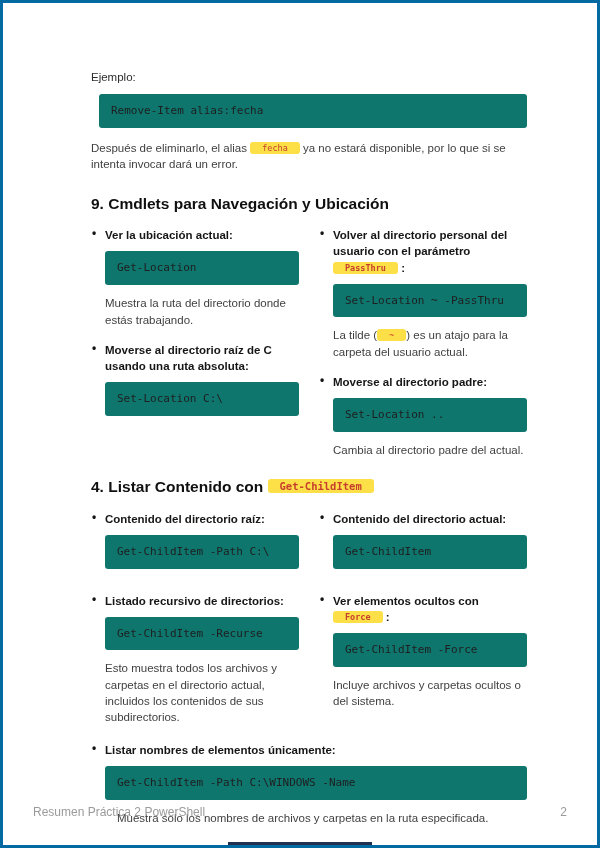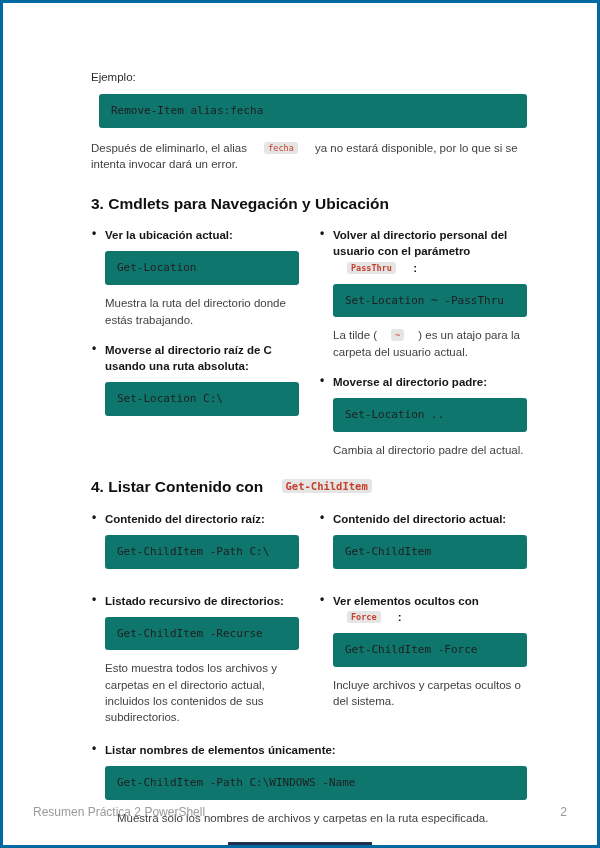--- a/index.html
+++ b/index.html
@@ -18,21 +18,21 @@
 
   .code-block {
     background:#0f766e; border-radius:3px; padding:10px 12px;
     font-family:"DejaVu Sans Mono", monospace; font-size:11px; line-height:1.25;
     color:#1e1e1e; white-space:pre; overflow:hidden;
   }
   .indent-sm { margin-left:8px; }
 
   .inline-code {
     font-family:"DejaVu Sans Mono", monospace; font-size:8.5px; color:#c7402d;
-    background:#e5e5e5; padding:1px 4px; border-radius:3px; margin:0 14px;
+    background:#fde047; padding:1px 12px; border-radius:3px; margin:0 0;
     vertical-align:1px; white-space:nowrap;
   }
   .chip-lg { font-size:10.5px; vertical-align:2px; }
 
   .intro-label { margin-bottom:9px; color:#2b2b2b; }
   .intro-para { margin-top:12px; }
 
   .two-col { display:grid; grid-template-columns:1fr 1fr; column-gap:20px; }
   .grid4 { row-gap:24px; }
   .col .item + .item { margin-top:14px; }
@@ -59,21 +59,21 @@
 </head>
 <body>
 
 <div class="page">
   <div class="content">
 
     <p class="body-text intro-label">Ejemplo:</p>
     <pre class="code-block indent-sm">Remove-Item alias:fecha</pre>
     <p class="body-text intro-para"><span>Después de eliminarlo, el alias </span><span class="inline-code">fecha</span><span> ya no estará disponible, por lo que si se intenta invocar dará un error.</span></p>
 
-    <h2 class="h2-s3">3. Cmdlets para Navegación y Ubicación</h2>
+    <h2 class="h2-s3">9. Cmdlets para Navegación y Ubicación</h2>
 
     <div class="two-col">
       <div class="col">
         <div class="item">
           <p class="label">Ver la ubicación actual:</p>
           <pre class="code-block">Get-Location</pre>
           <p class="body-text desc">Muestra la ruta del directorio donde estás trabajando.</p>
         </div>
         <div class="item">
           <p class="label">Moverse al directorio raíz de C usando una ruta absoluta:</p>

